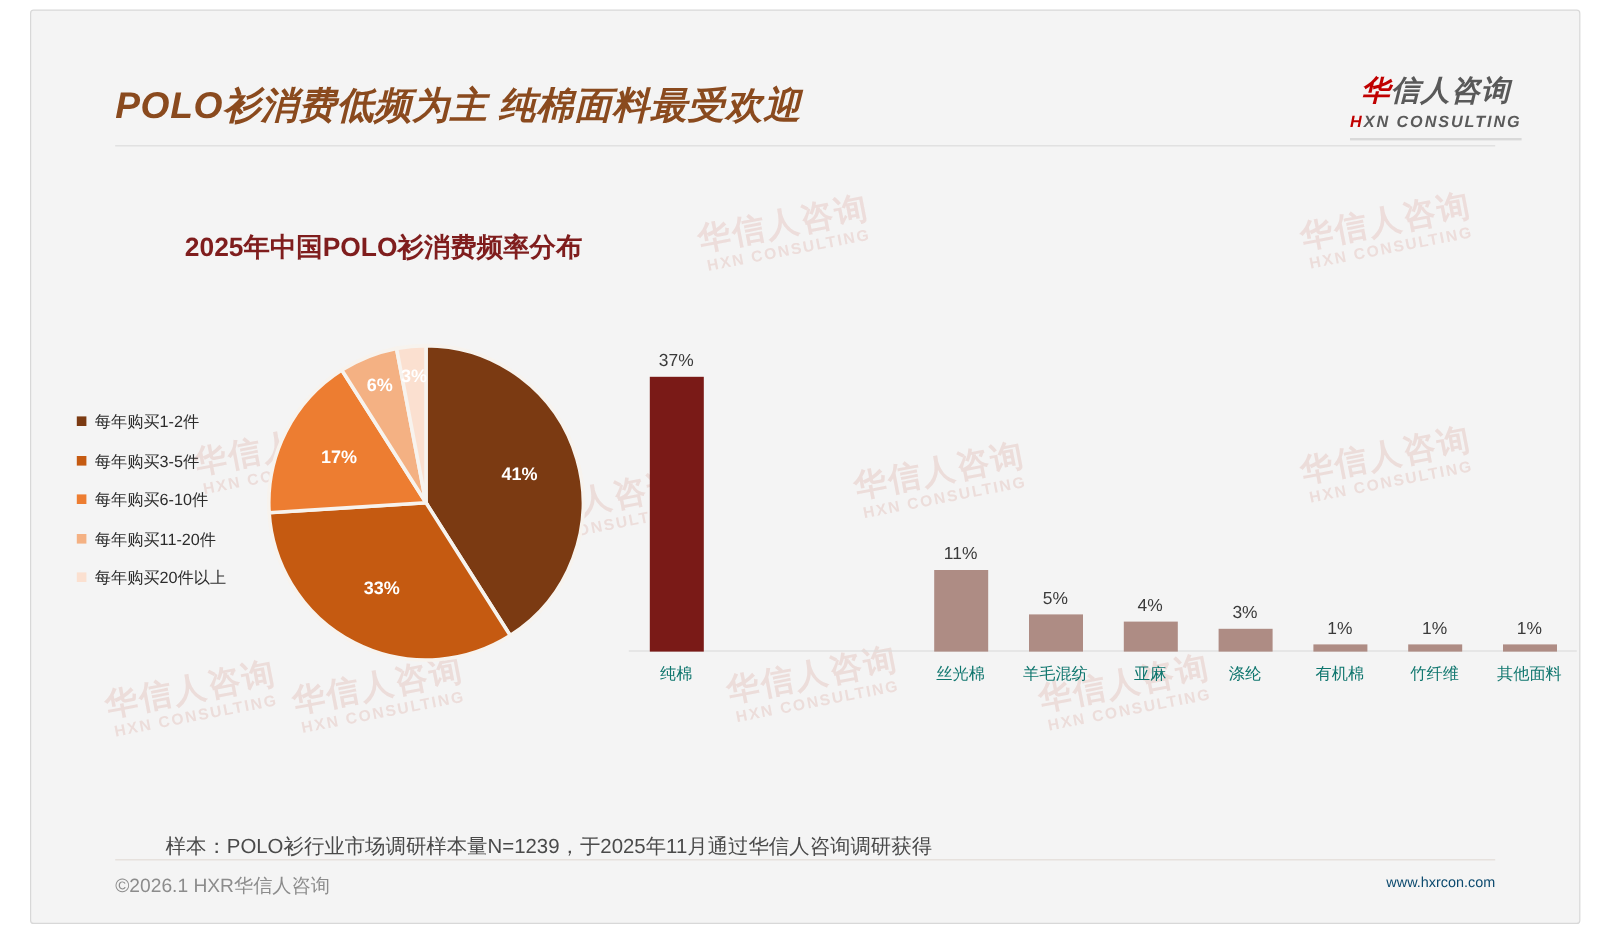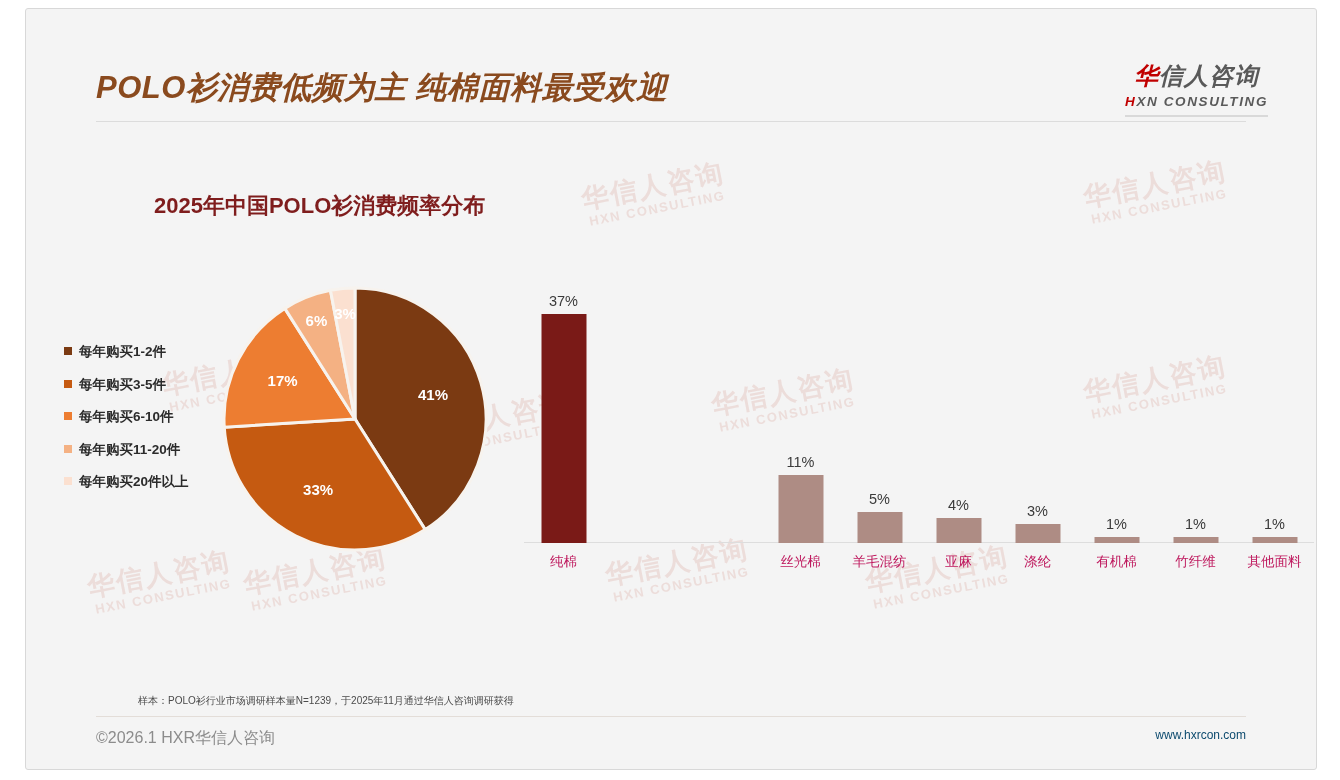--- a/index.html
+++ b/index.html
@@ -107,21 +107,20 @@
   }
   #pie-title { left: 128px;  top: 182px; }
   #bar-title { left: 688px;  top: 182px; }
 
   
   #pie-legend {
     position: absolute;
     left: 38px;
     top: 333px;
     width: 150px;
-    font-weight: bold;
   }
   .lg-row {
     display: flex;
     align-items: flex-start;
     margin-bottom: 13px;
     font-size: 13.5px;
     color: #2b2b2b;
     line-height: 1.45;
   }
   .lg-swatch {
@@ -186,30 +185,30 @@
     font-size: 14.5px;
     color: #3a3a3a;
     white-space: nowrap;
   }
   .bar-cat {
     position: absolute;
     bottom: 8px;
     left: 50%;
     transform: translateX(-50%);
     font-size: 13.5px;
-    color: #be185d;
+    color: #0f766e;
     white-space: nowrap;
   }
 
   
   #footnote {
     position: absolute;
     left: 112px;
     top: 685px;
-    font-size: 10px;
+    font-size: 17px;
     color: #4a4a4a;
     white-space: nowrap;
   }
   #footer-rule {
     position: absolute;
     left: 70px;
     top: 707px;
     width: 1150px;
     height: 1px;
     background: #e3ddd8;

